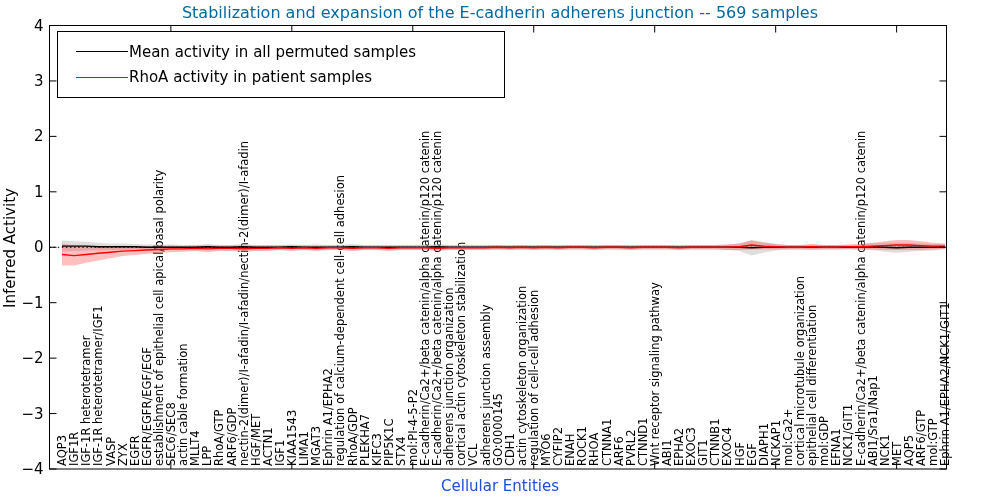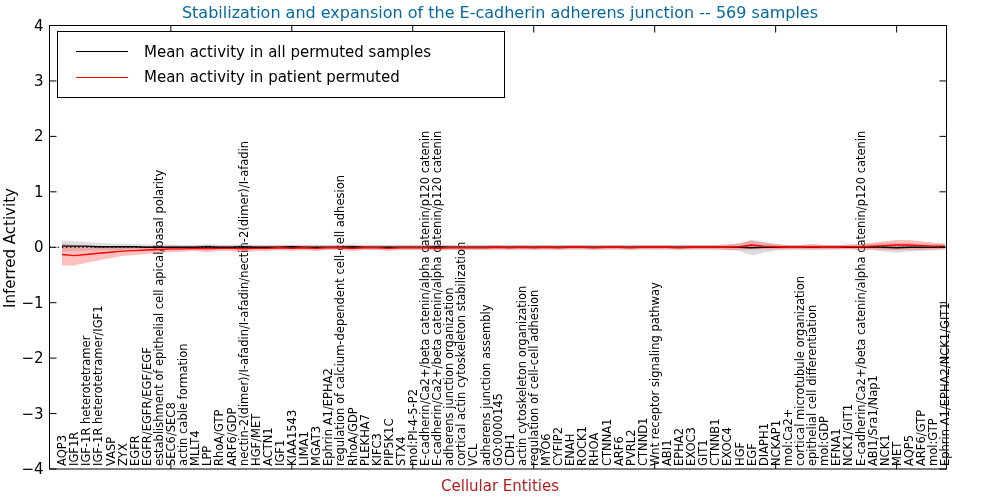--- a/index.html
+++ b/index.html
@@ -7,33 +7,33 @@
     position:relative;width:1000px;height:500px;background:#ffffff;
     font-family:"DejaVu Sans",sans-serif;color:#000;overflow:hidden;
   }
   .fig svg{position:absolute;left:0;top:0;}
   .title{
     position:absolute;top:3px;left:0;width:100%;text-align:center;
     font-size:16px;color:#0369a1;white-space:nowrap;
   }
   .xlabel{
     position:absolute;top:477px;left:0;width:100%;text-align:center;
-    font-size:15px;color:#b91c1c;
+    font-size:15px;color:#1d4ed8;
   }
   .ylabel{
     position:absolute;left:-50px;top:239px;width:120px;height:18px;text-align:center;
     font-size:15px;color:#000;transform:rotate(-90deg);
   }
   .legend{
     position:absolute;left:57px;top:31px;width:448px;height:67px;
     box-sizing:border-box;background:#ffffff;border:1px solid #000;
     display:flex;flex-direction:column;justify-content:space-around;
     padding:7px 10px 7px 18px;
   }
-  .legend-row{display:flex;align-items:center;gap:16px;}
+  .legend-row{display:flex;align-items:center;gap:1px;}
   .legend-sample{width:52px;height:0;border-top:1.7px solid #000;flex:0 0 52px;}
   .legend-label{font-size:15px;white-space:nowrap;}
 </style>
 </head>
 <body>
 
 <div class="fig">
   <svg id="chart-svg" width="1000" height="500">
       <rect x="49.5" y="25.5" width="897" height="443.5" fill="#ffffff"></rect>
       <text x="66.2" y="466" transform="rotate(-90 66.2 466)" font-size="11.5px" font-family="&quot;DejaVu Sans&quot;,sans-serif" fill="#000" text-anchor="start">AQP3</text>
@@ -163,16 +163,16 @@
   <div class="ylabel">Inferred Activity</div>
   <div class="xlabel">Cellular Entities</div>
 
   <div class="legend">
     <div class="legend-row">
       <span class="legend-sample" style="border-top-color: rgb(0, 0, 0);"></span>
       <span class="legend-label">Mean activity in all permuted samples</span>
     </div>
     <div class="legend-row">
       <span class="legend-sample" style="border-top-color: rgb(255, 0, 0);"></span>
-      <span class="legend-label">Mean activity in patient permuted</span>
+      <span class="legend-label">RhoA activity in patient samples</span>
     </div>
   </div>
 </div>
 
 </body></html>

